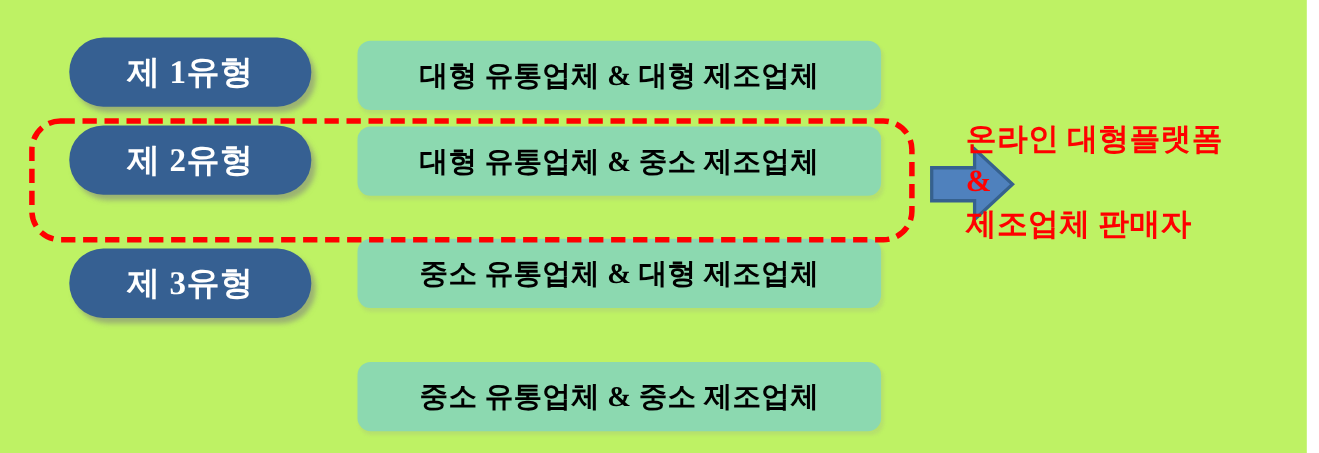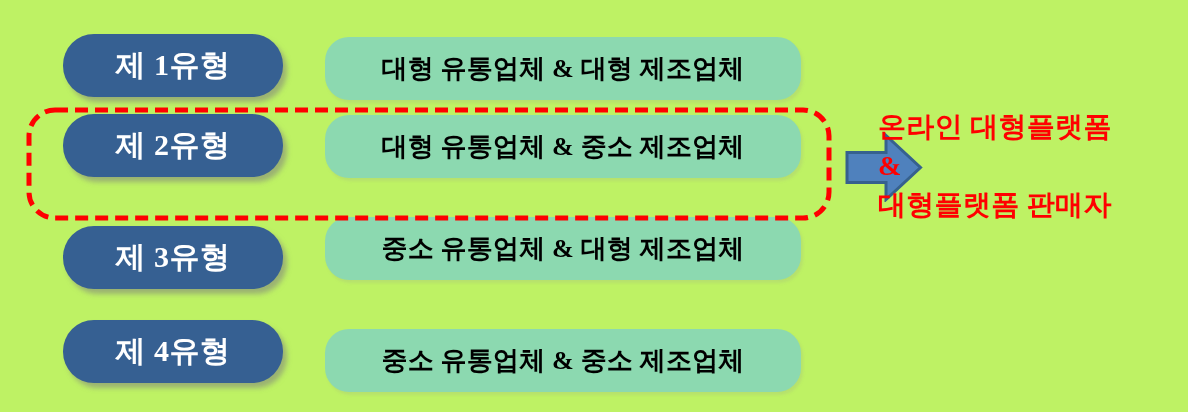--- a/index.html
+++ b/index.html
@@ -30,21 +30,21 @@
     justify-content: center;
     box-shadow: 4px 5px 5px rgba(125,125,125,0.55);
     letter-spacing: 0.5px;
   }
   .gbox {
     position: absolute;
     left: 325px;
     width: 476px;
     height: 63px;
     background: var(--box-bg, #8CD9B0);
-    border-radius: 24px;
+    border-radius: 12px;
     color: var(--box-text, #000000);
     font-size: 26px;
     font-weight: bold;
     display: flex;
     align-items: center;
     justify-content: center;
     box-shadow: 2px 3px 3px rgba(150,150,150,0.18);
     letter-spacing: 0.2px;
   }
   .pill-1 { top: 34px; }  .gbox-1 { top: 37px; }
@@ -99,36 +99,33 @@
     <span>대형 유통업체 &amp; 중소 제조업체</span>
   </div>
 
   <div class="pill pill-3">
     <span>제 3유형</span>
   </div>
   <div class="gbox gbox-3">
     <span>중소 유통업체 &amp; 대형 제조업체</span>
   </div>
 
-  <div class="pill pill-4">
-    <span>제 4유형</span>
-  </div>
   <div class="gbox gbox-4">
     <span>중소 유통업체 &amp; 중소 제조업체</span>
   </div>
 
   <svg class="highlight-box" width="806" height="114" viewBox="0 0 806 114" xmlns="http://www.w3.org/2000/svg">
     <rect x="3" y="3" width="800" height="108" rx="26" ry="26" fill="none" stroke="#FF0000" stroke-width="5" stroke-dasharray="13 7"></rect>
   </svg>
 
   <div class="arrow-wrap">
     <svg width="78" height="69" viewBox="0 0 78 69" xmlns="http://www.w3.org/2000/svg">
       <polygon points="2,19.5 41,19.5 41,2.5 75.5,34.5 41,66.5 41,49.5 2,49.5" fill="#4F81BD" stroke="#36618E" stroke-width="3" stroke-linejoin="miter"></polygon>
     </svg>
   </div>
 
   <div class="result-text">
     <div>온라인 대형플랫폼</div>
     <div>&amp;</div>
-    <div>대형플랫폼 판매자</div>
+    <div>제조업체 판매자</div>
   </div>
 
 </div>
 
 </body></html>

